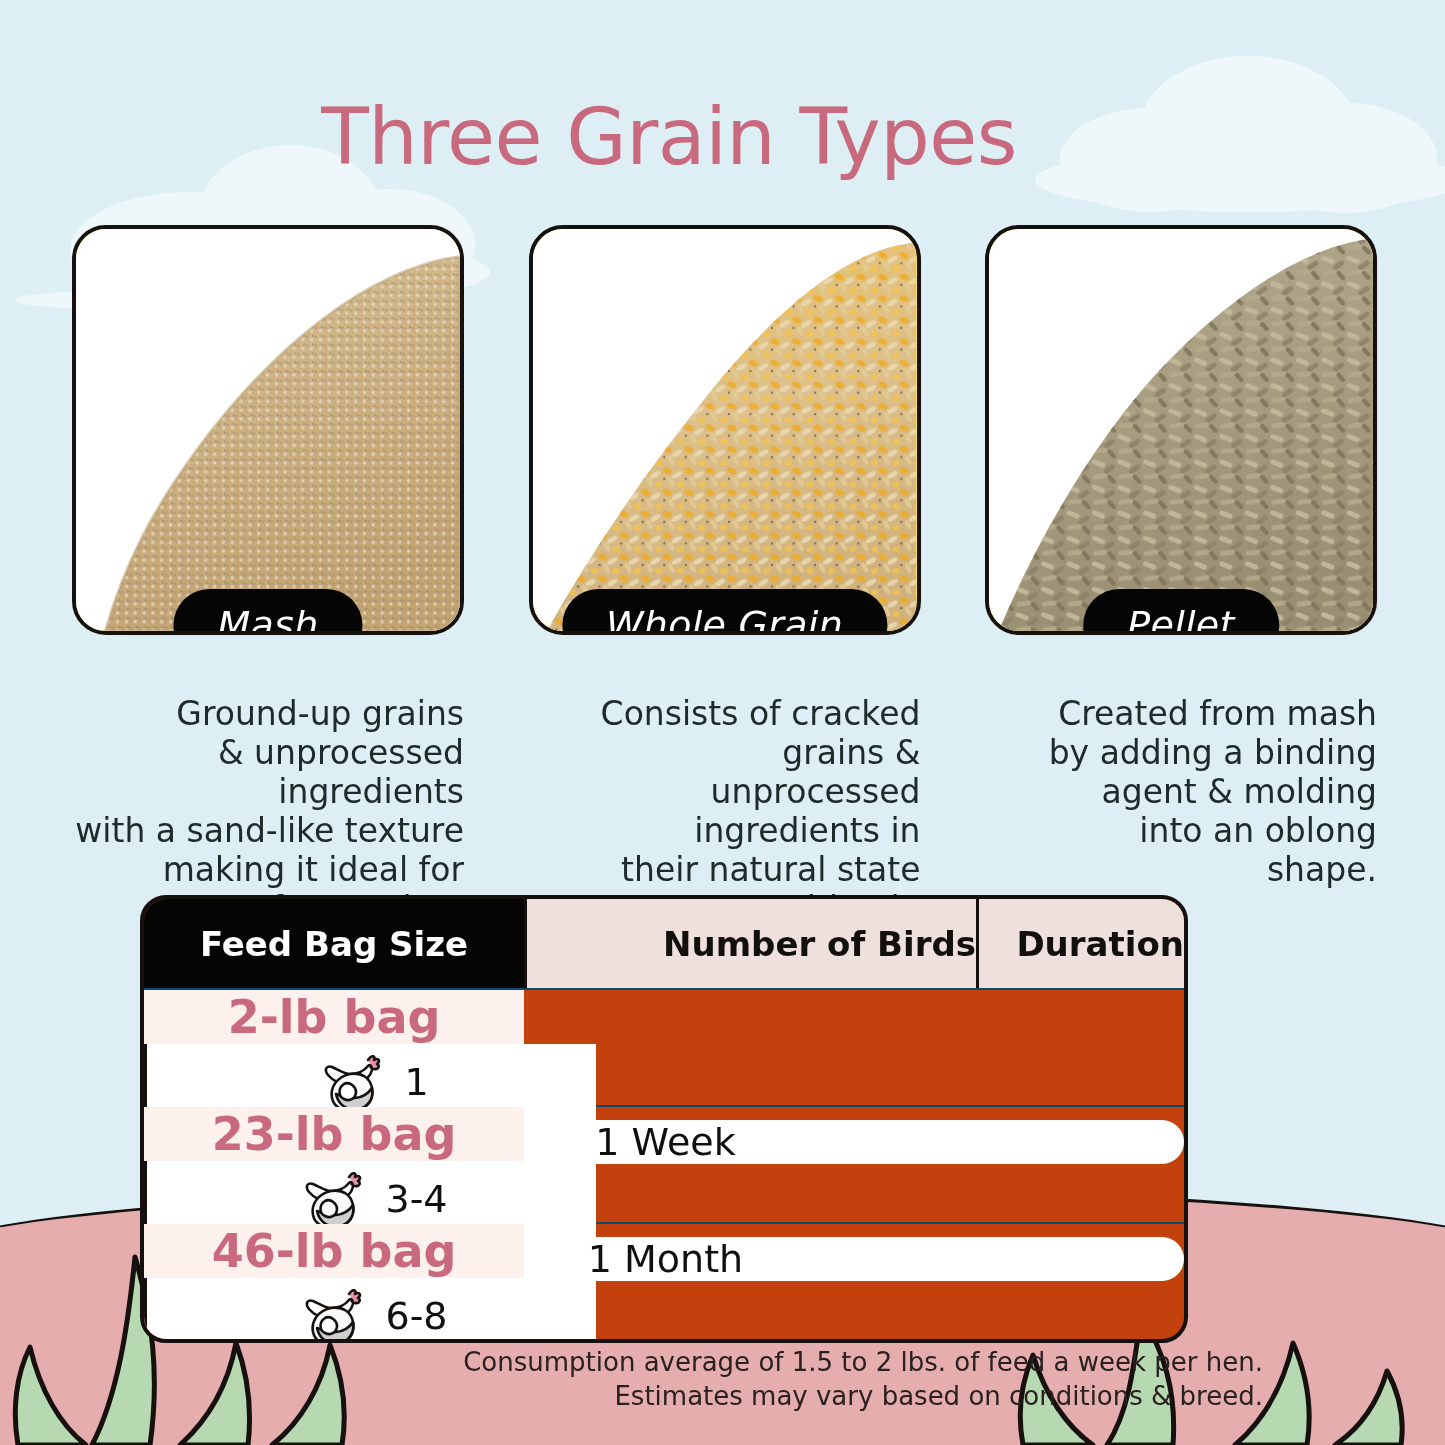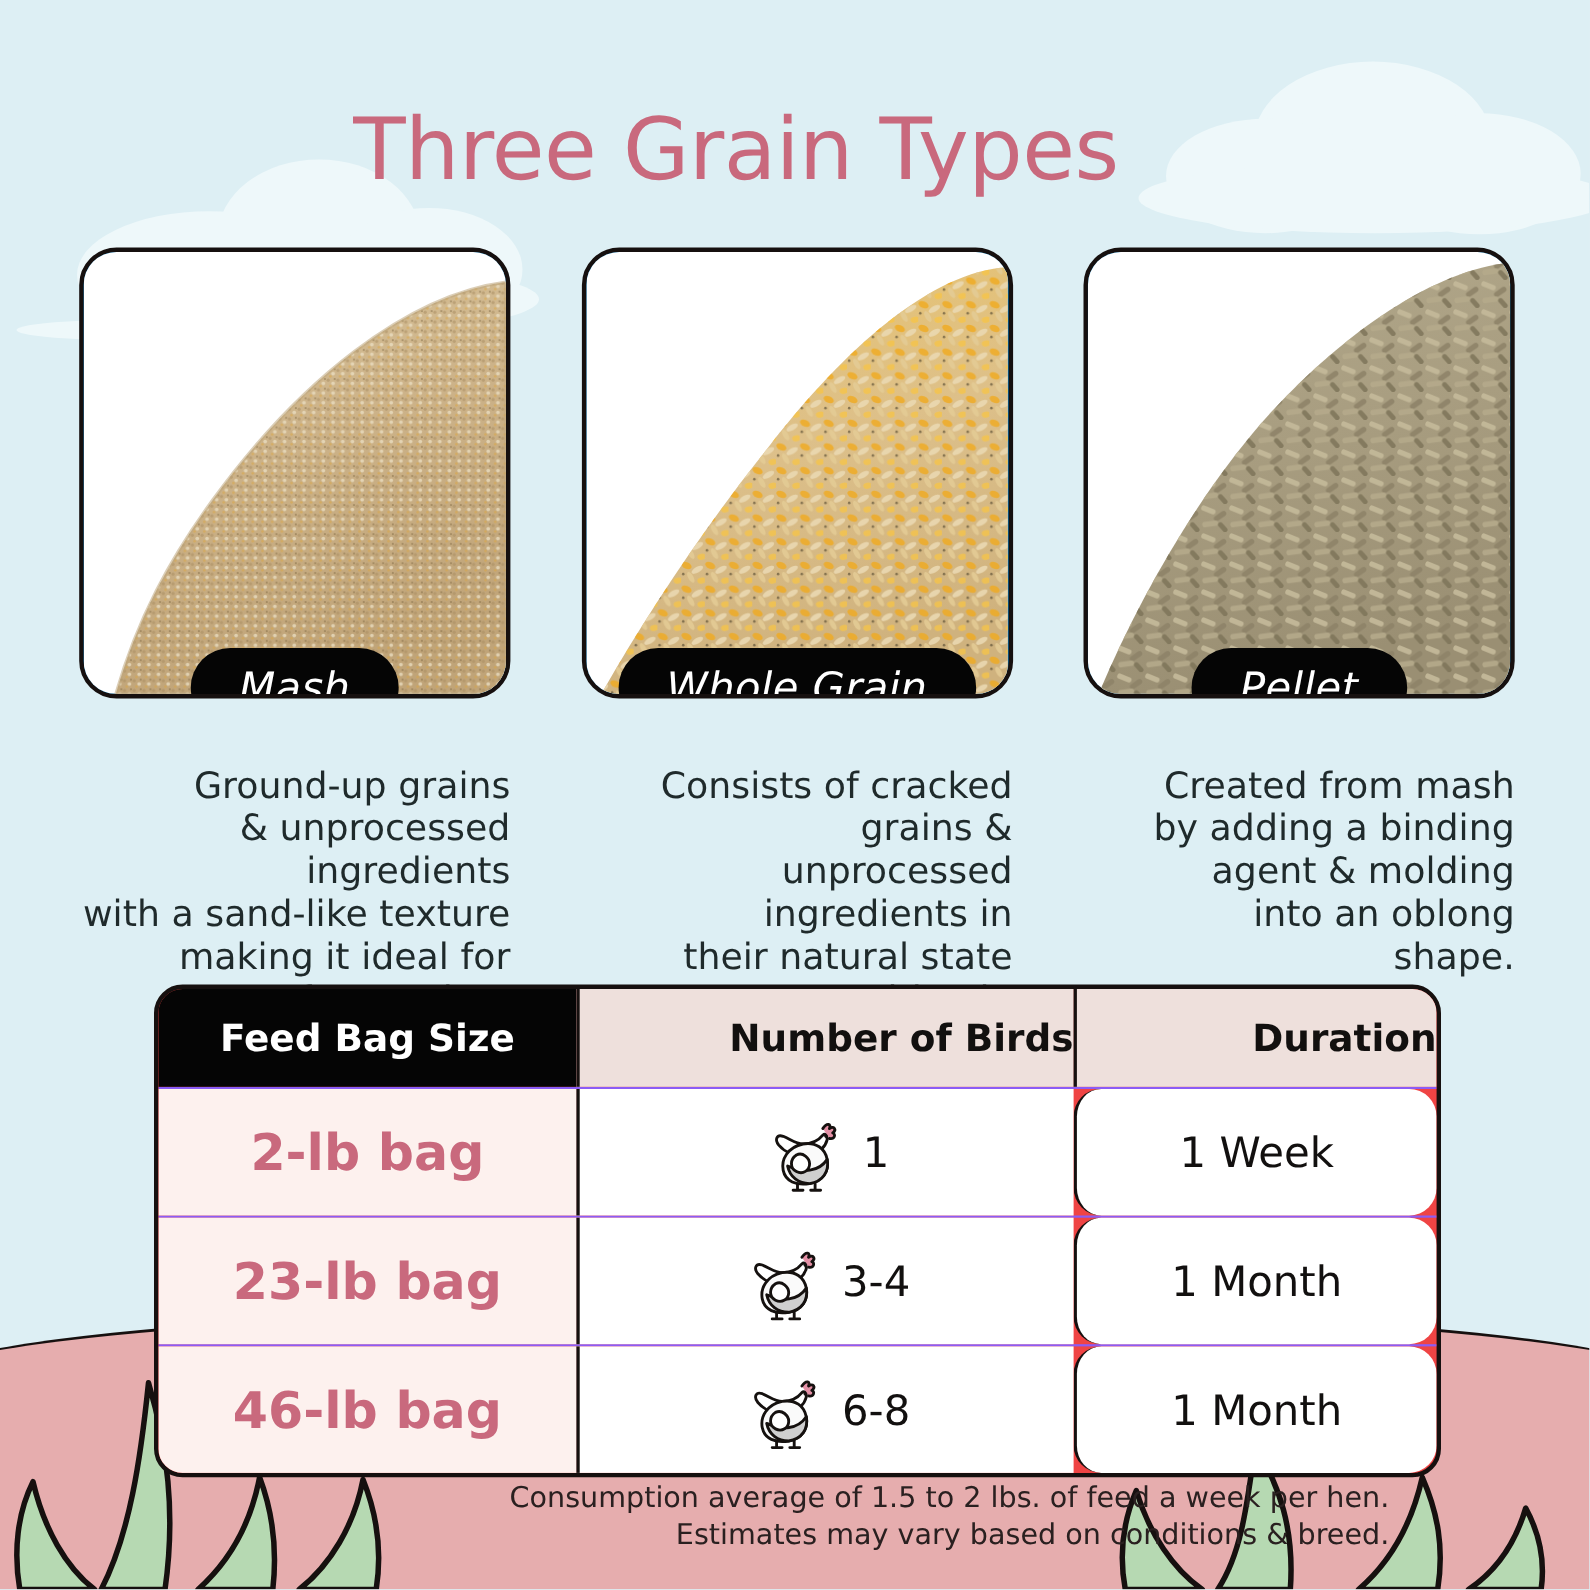--- a/index.html
+++ b/index.html
@@ -64,21 +64,21 @@
     display: flex;
     justify-content: space-between;
   }
   .card { width: 392px; position: relative; }
   .photo {
     position: relative;
     width: 392px;
     height: 410px;
     border: 4px solid #16100f;
     border-radius: 34px;
-    background: #0369a1;
+    background: #fde047;
     overflow: hidden;
     box-sizing: border-box;
   }
   .pile { position: absolute; inset: 0; }
 
   .pill {
     position: absolute;
     bottom: -30px;
     left: 50%;
     transform: translateX(-50%);
@@ -102,29 +102,29 @@
     color: #1f2a2b;
     font-family: "DejaVu Sans", sans-serif;
     white-space: pre-line;
   }
 
   
   .table-wrap {
     position: absolute;
     top: 895px;
     left: 140px;
-    width: 1170px;
+    width: 1048px;
     border: 4px solid #16100f;
     border-radius: 26px;
     overflow: hidden;
-    background: #ef4444;
+    background: #c2410c;
     box-sizing: border-box;
   }
   .trow { display: flex; }
-  .trow + .trow { border-top: 2px solid #8b5cf6; }
+  .trow + .trow { border-top: 2px solid #0c4a6e; flex-direction: column; }
   .c1 { width: 380px; box-sizing: border-box; }
   .c2 { width: 452px; box-sizing: border-box; border-left: 3px solid #16100f; }
   .c3 { flex: 1; box-sizing: border-box; border-left: 3px solid #16100f; }
 
   .head .c1 {
     background: #050505;
     color: #ffffff;
   }
   .head .c2, .head .c3 {
     background: #eee0dc;

